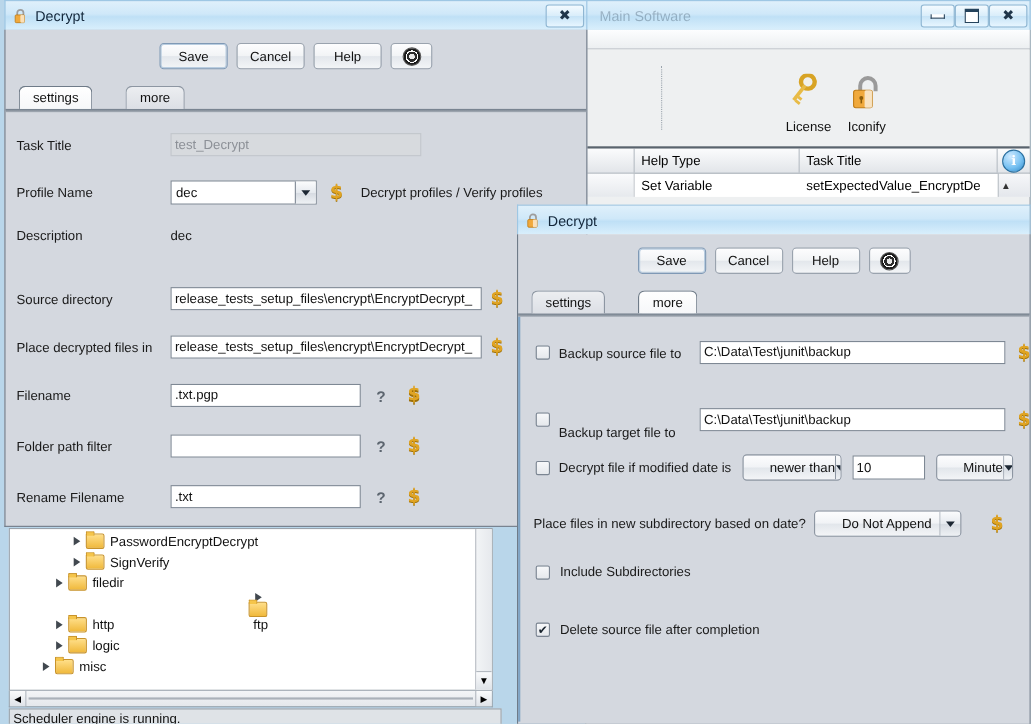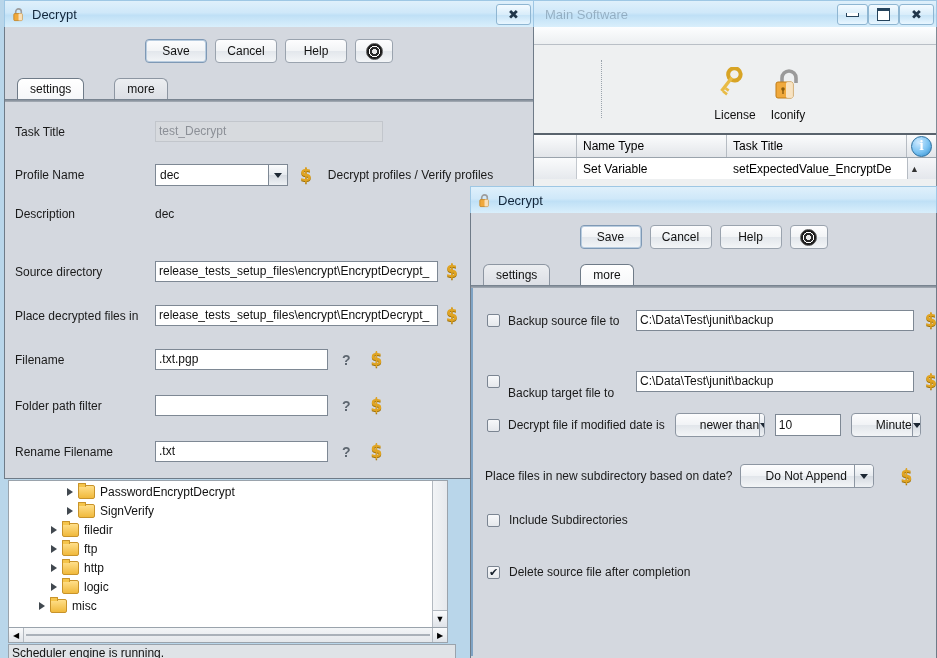--- a/index.html
+++ b/index.html
@@ -200,21 +200,21 @@
           <rect x="18" y="15" width="7" height="16" rx="1.5" fill="#fbf7ef" opacity=".75"></rect>
           <circle cx="15" cy="22" r="1.8" fill="#8a5c0a"></circle>
           <rect x="14.3" y="22" width="1.4" height="5" fill="#8a5c0a"></rect>
         </svg>
         <div class="cap">Iconify</div>
       </div>
     </div>
 
     <div class="tbl-head">
       <div style="width:44px;border-right:1px solid #b6bcc3;"></div>
-      <div style="width:150px;">Name Type</div>
+      <div style="width:150px;">Help Type</div>
       <div style="width:180px;">Task Title</div>
       <div style="flex:1;border-right:none;justify-content:center;padding-left:0;">
         <span class="infoicon">i</span>
       </div>
     </div>
     <div class="tbl-row">
       <div style="width:44px;background:linear-gradient(to bottom,#fafbfc,#e6e9ed);border-right:1px solid #c3c8ce;"></div>
       <div style="width:150px;">Set Variable</div>
       <div style="width:180px;">setExpectedValue_EncryptDe</div>
       <div style="flex:1;padding-left:0;justify-content:flex-start;background:linear-gradient(to bottom,#f6f7f9,#e4e7ec);border-left:1px solid #b6bcc3;">
@@ -238,21 +238,21 @@
       <div class="tnode" style="padding-left:58px;">
         <i class="tw"></i>
           <i class="folder"></i>
         <span>SignVerify</span>
       </div>
       <div class="tnode" style="padding-left:42px;">
         <i class="tw"></i>
           <i class="folder"></i>
         <span>filedir</span>
       </div>
-      <div class="tnode" style="padding-left:42px;">
+      <div class="tnode" style="padding-left:18px;flex-direction:column;">
         <i class="tw"></i>
           <i class="folder"></i>
         <span>ftp</span>
       </div>
       <div class="tnode" style="padding-left:42px;">
         <i class="tw"></i>
           <i class="folder"></i>
         <span>http</span>
       </div>
       <div class="tnode" style="padding-left:42px;">

